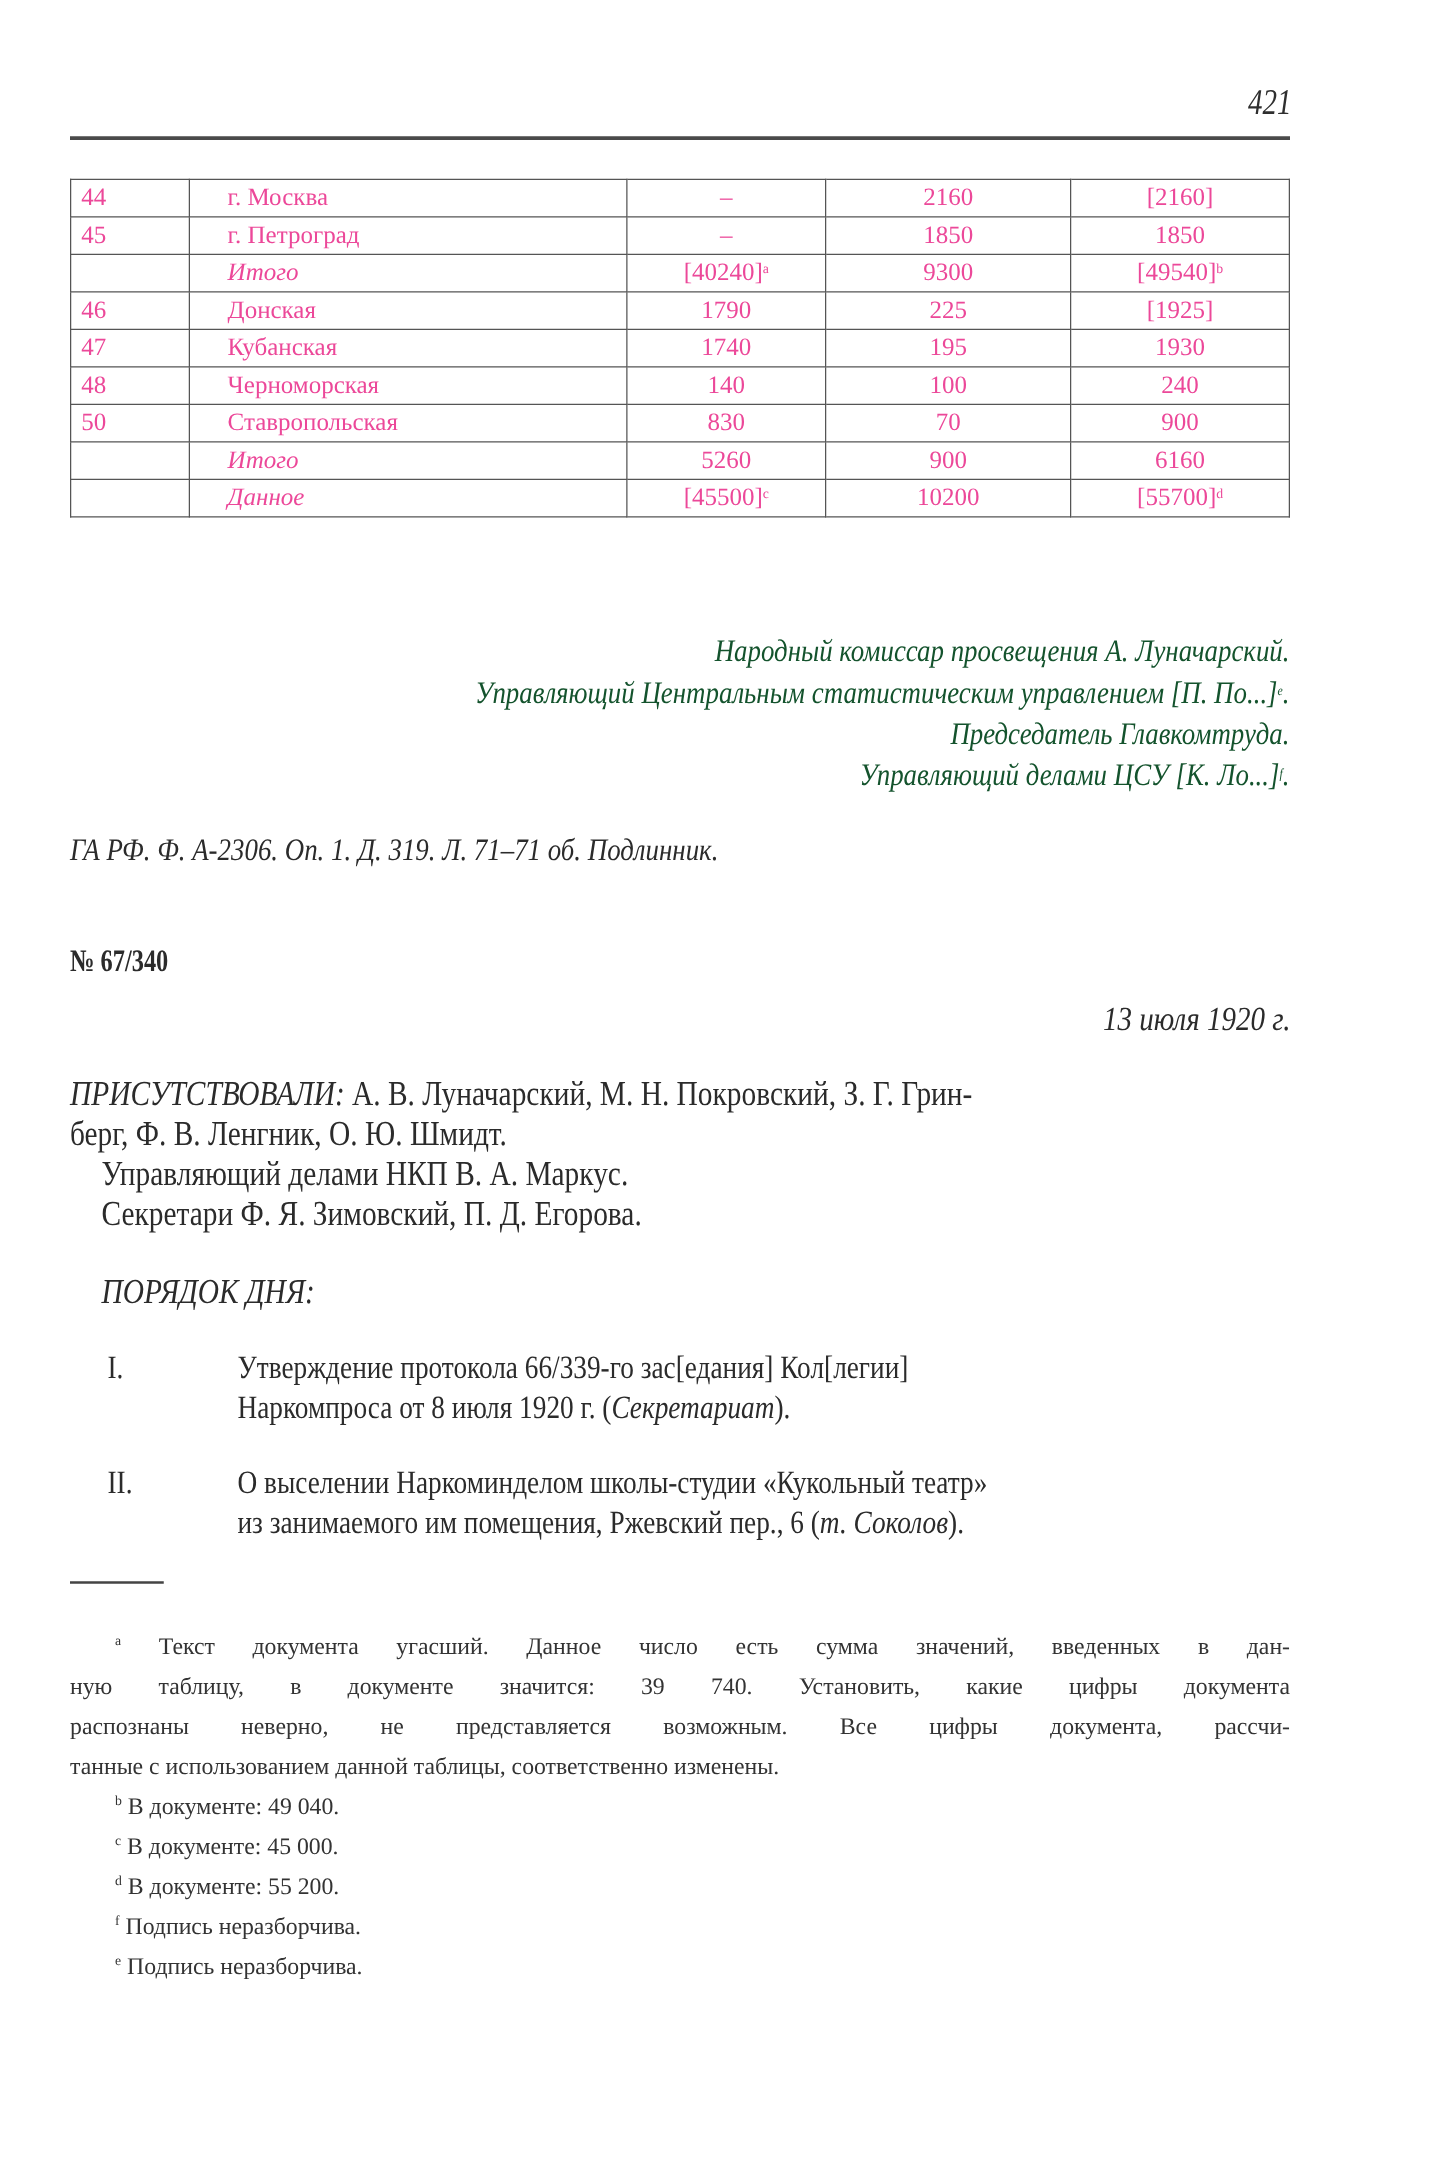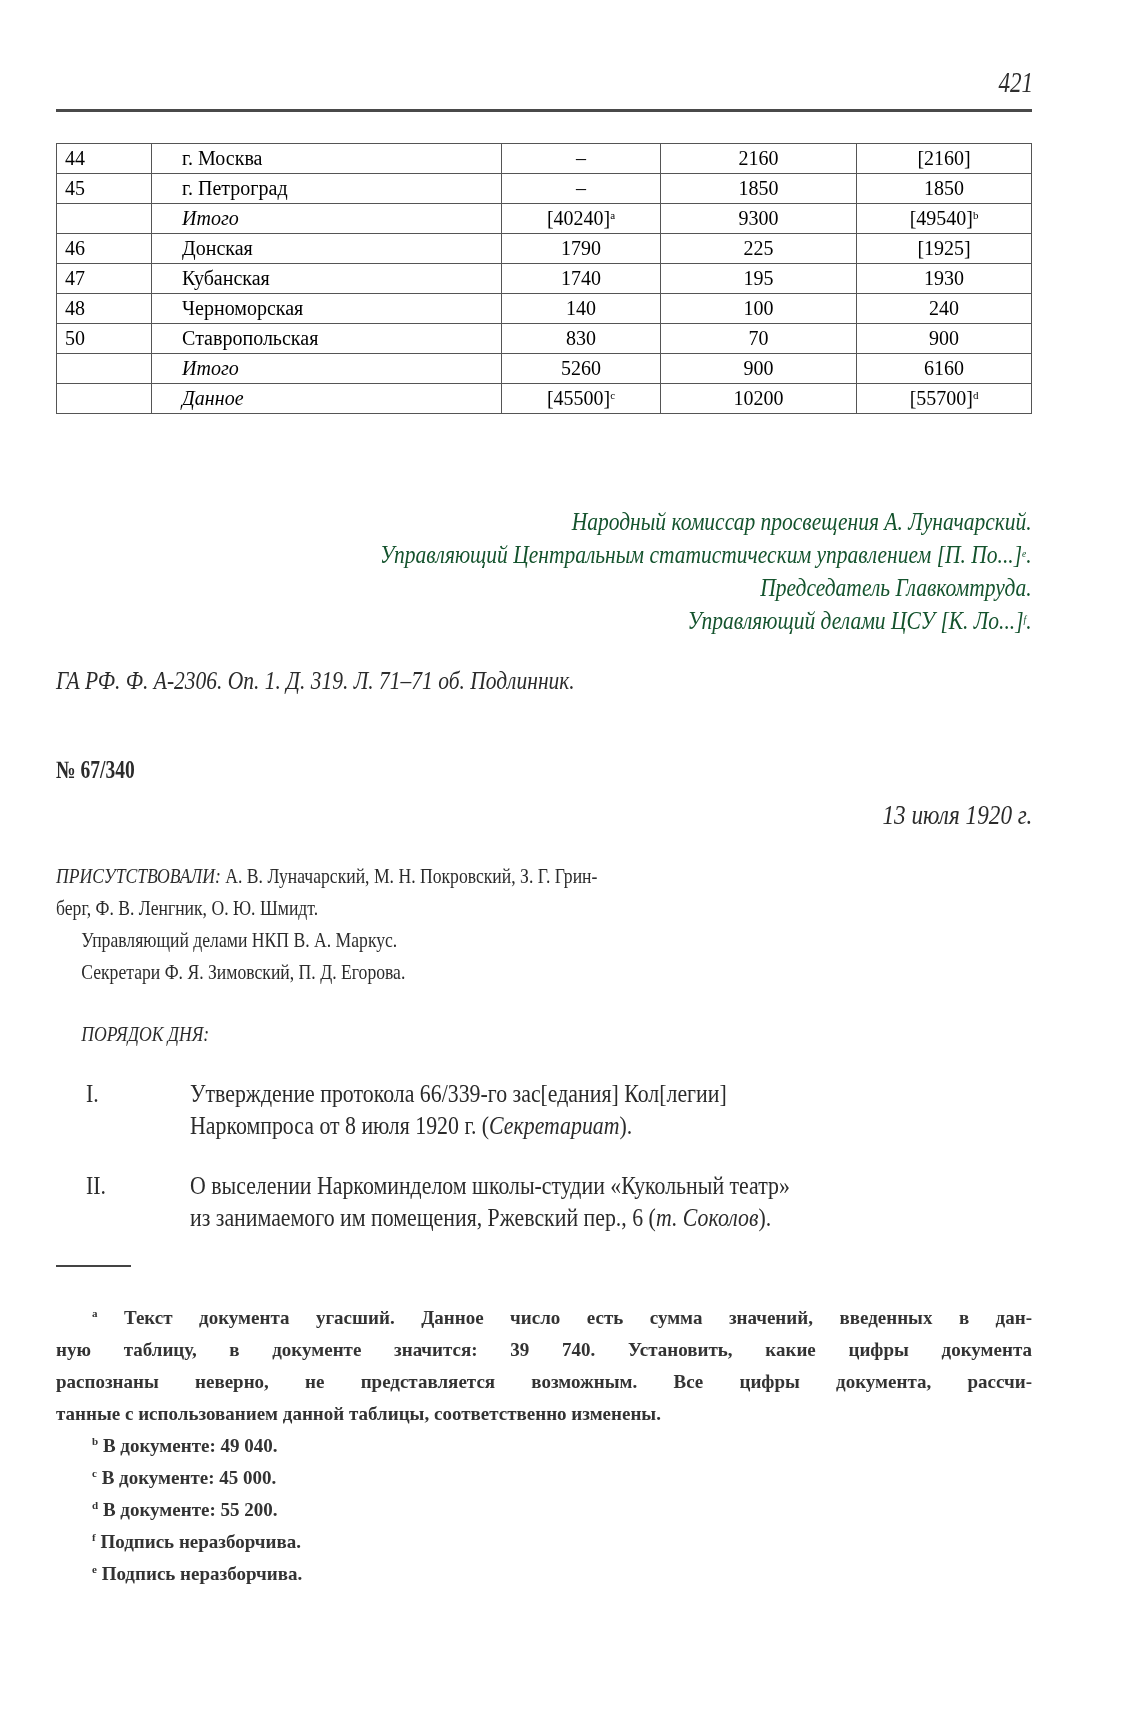--- a/index.html
+++ b/index.html
@@ -12,21 +12,21 @@
     position: absolute; top: 66px; left: 990px; width: 42px;
     font-size: 29px; font-style: italic; text-align: right; color: #2f2f2f;
     font-family: "Liberation Serif", serif; transform: scaleX(0.8); transform-origin: right;
   }
   .header-rule {
     position: absolute; top: 109px; left: 56px; width: 976px; height: 3px;
     background: #4a4a4a;
   }
   table.data {
     position: absolute; top: 143px; left: 56px; width: 976px;
-    border-collapse: collapse; font-size: 20px; color: #000000;
+    border-collapse: collapse; font-size: 20px; color: #ec4899;
   }
   table.data td {
     border: 1.5px solid #555; height: 29px; padding: 0; line-height: 29px;
     white-space: nowrap;
   }
   table.data td.num { width: 90px; padding-left: 8px; }
   table.data td.name { width: 330px; padding-left: 30px; }
   table.data td.c1 { width: 163px; text-align: center; }
   table.data td.c2 { width: 204px; text-align: center; }
   table.data td.c3 { width: 180px; text-align: center; }
@@ -44,37 +44,37 @@
   }
   .doc-number {
     position: absolute; top: 756px; left: 56px; font-size: 25px; font-weight: bold;
     transform: scaleX(0.78); transform-origin: left;
   }
   .doc-date {
     position: absolute; top: 800px; right: 114px; font-size: 27px; font-style: italic;
     transform: scaleX(0.86); transform-origin: right;
   }
   .body-text {
-    position: absolute; left: 56px; width: 976px; font-size: 21px; line-height: 32px;
+    position: absolute; left: 56px; width: 976px; font-size: 28px; line-height: 32px;
     color: #2b2b2b;
   }
   .body-text .line { white-space: nowrap; transform: scaleX(0.84); transform-origin: left; }
   .body-text .indent { padding-left: 30px; }
   .present { top: 860px; }
   .agenda-title { top: 1018px; }
   .agenda { position: absolute; top: 1050px; left: 86px; width: 946px; font-size: 26px; line-height: 32px; }
   .agenda-item { position: relative; }
   .agenda-item .roman { position: absolute; left: 0; transform: scaleX(0.84); transform-origin: left; }
   .agenda-item .text { margin-left: 104px; margin-top: 28px; }
   .agenda-item .text .line { white-space: nowrap; transform: scaleX(0.84); transform-origin: left; }
   .fn-rule {
     position: absolute; top: 1265px; left: 56px; width: 75px; height: 1.5px; background: #444;
   }
   .footnotes {
-    position: absolute; top: 1302px; left: 56px; width: 976px; font-size: 19px; line-height: 32px; color: #333; font-weight: bold;
+    position: absolute; top: 1302px; left: 56px; width: 976px; font-size: 19px; line-height: 32px; color: #333;
   }
   .footnotes .line { white-space: nowrap; }
   .footnotes .fn-first { padding-left: 36px; }
   .footnotes sup { font-size: 11px; vertical-align: 7px; }
   .justify { text-align: justify; text-align-last: justify; }
 </style>
 </head>
 <body>
 
 <div class="page-number">421</div>

